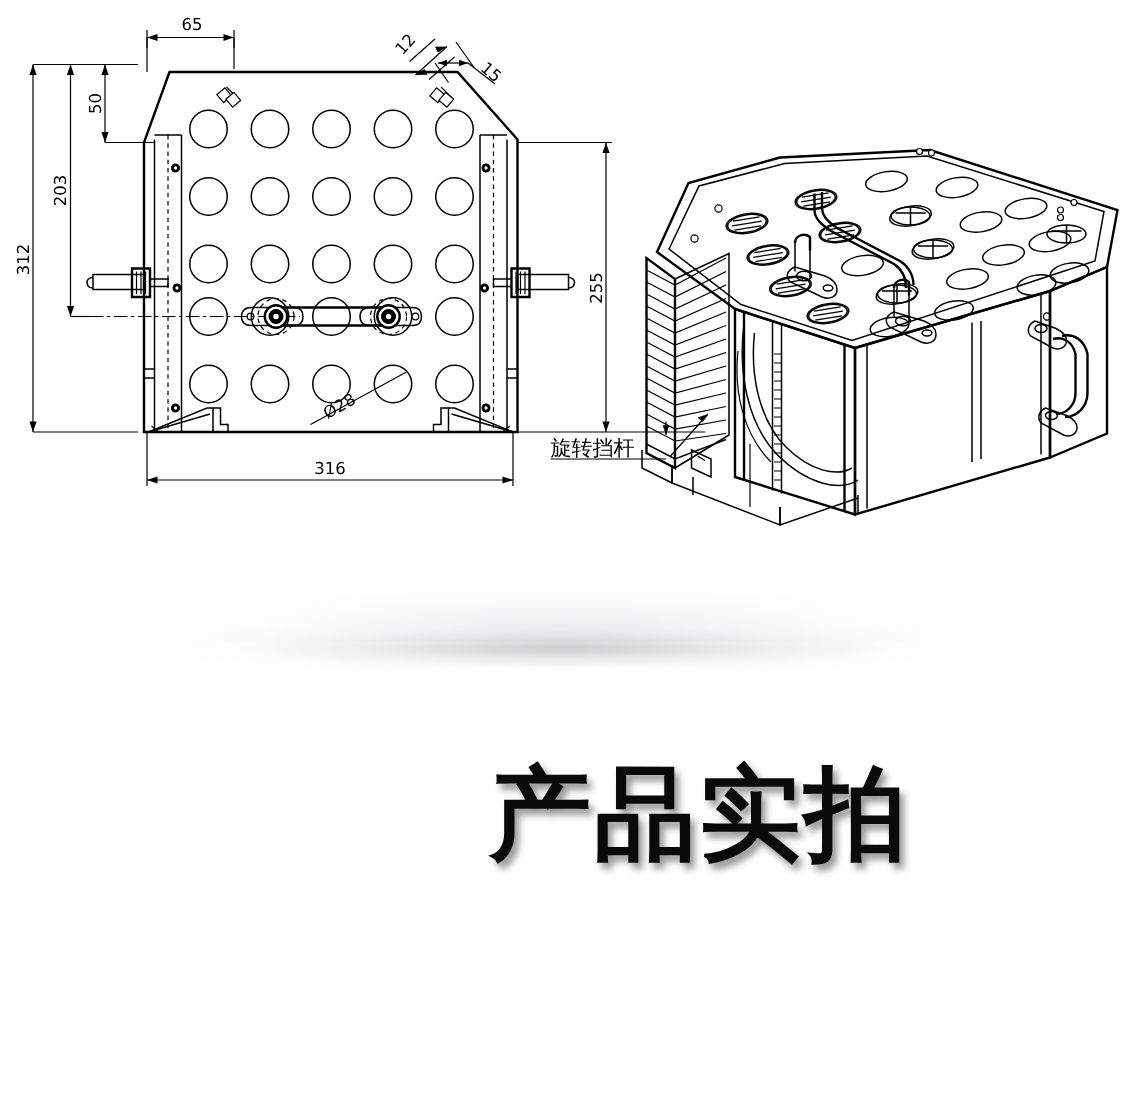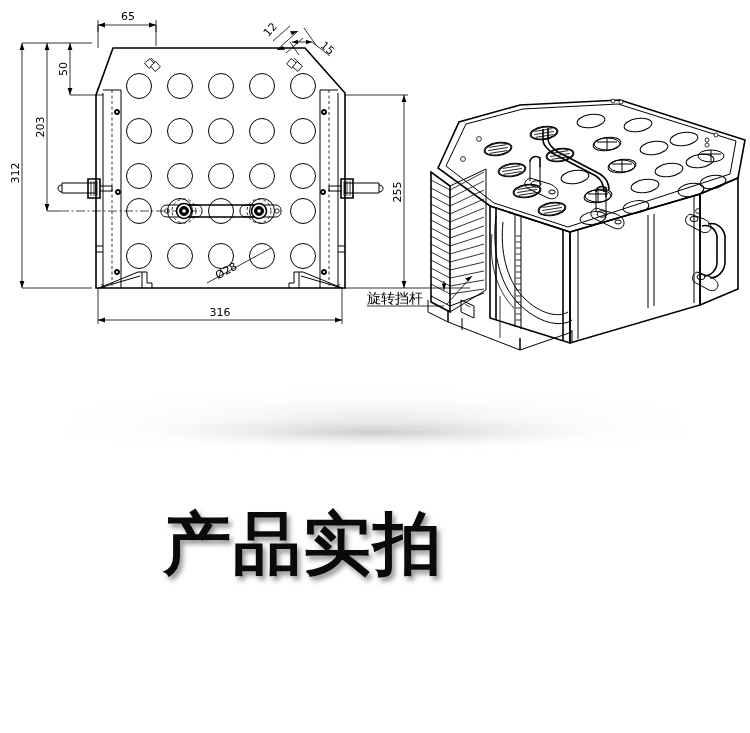--- a/index.html
+++ b/index.html
@@ -33,21 +33,21 @@
   }
   #divider-glow{
     position:absolute;left:60px;top:20px;width:630px;height:48px;
     background:radial-gradient(ellipse 50% 60% at 50% 75%,
         rgba(238,238,240,0.95) 0%,
         rgba(248,248,250,0.5) 55%,
         rgba(255,255,255,0) 100%);
   }
   #banner-title{
     position:absolute;left:0;top:150px;width:606px;
-    text-align:center;
+    text-align:right;
     font-family:"DejaVu Sans","Liberation Sans",sans-serif;
     font-weight:bold;
     font-size:68px;
     letter-spacing:2px;
     color:#0a0a0a;
     line-height:1;
     text-shadow:3px 4px 5px rgba(60,60,60,0.55);
     white-space:nowrap;
   }
 

